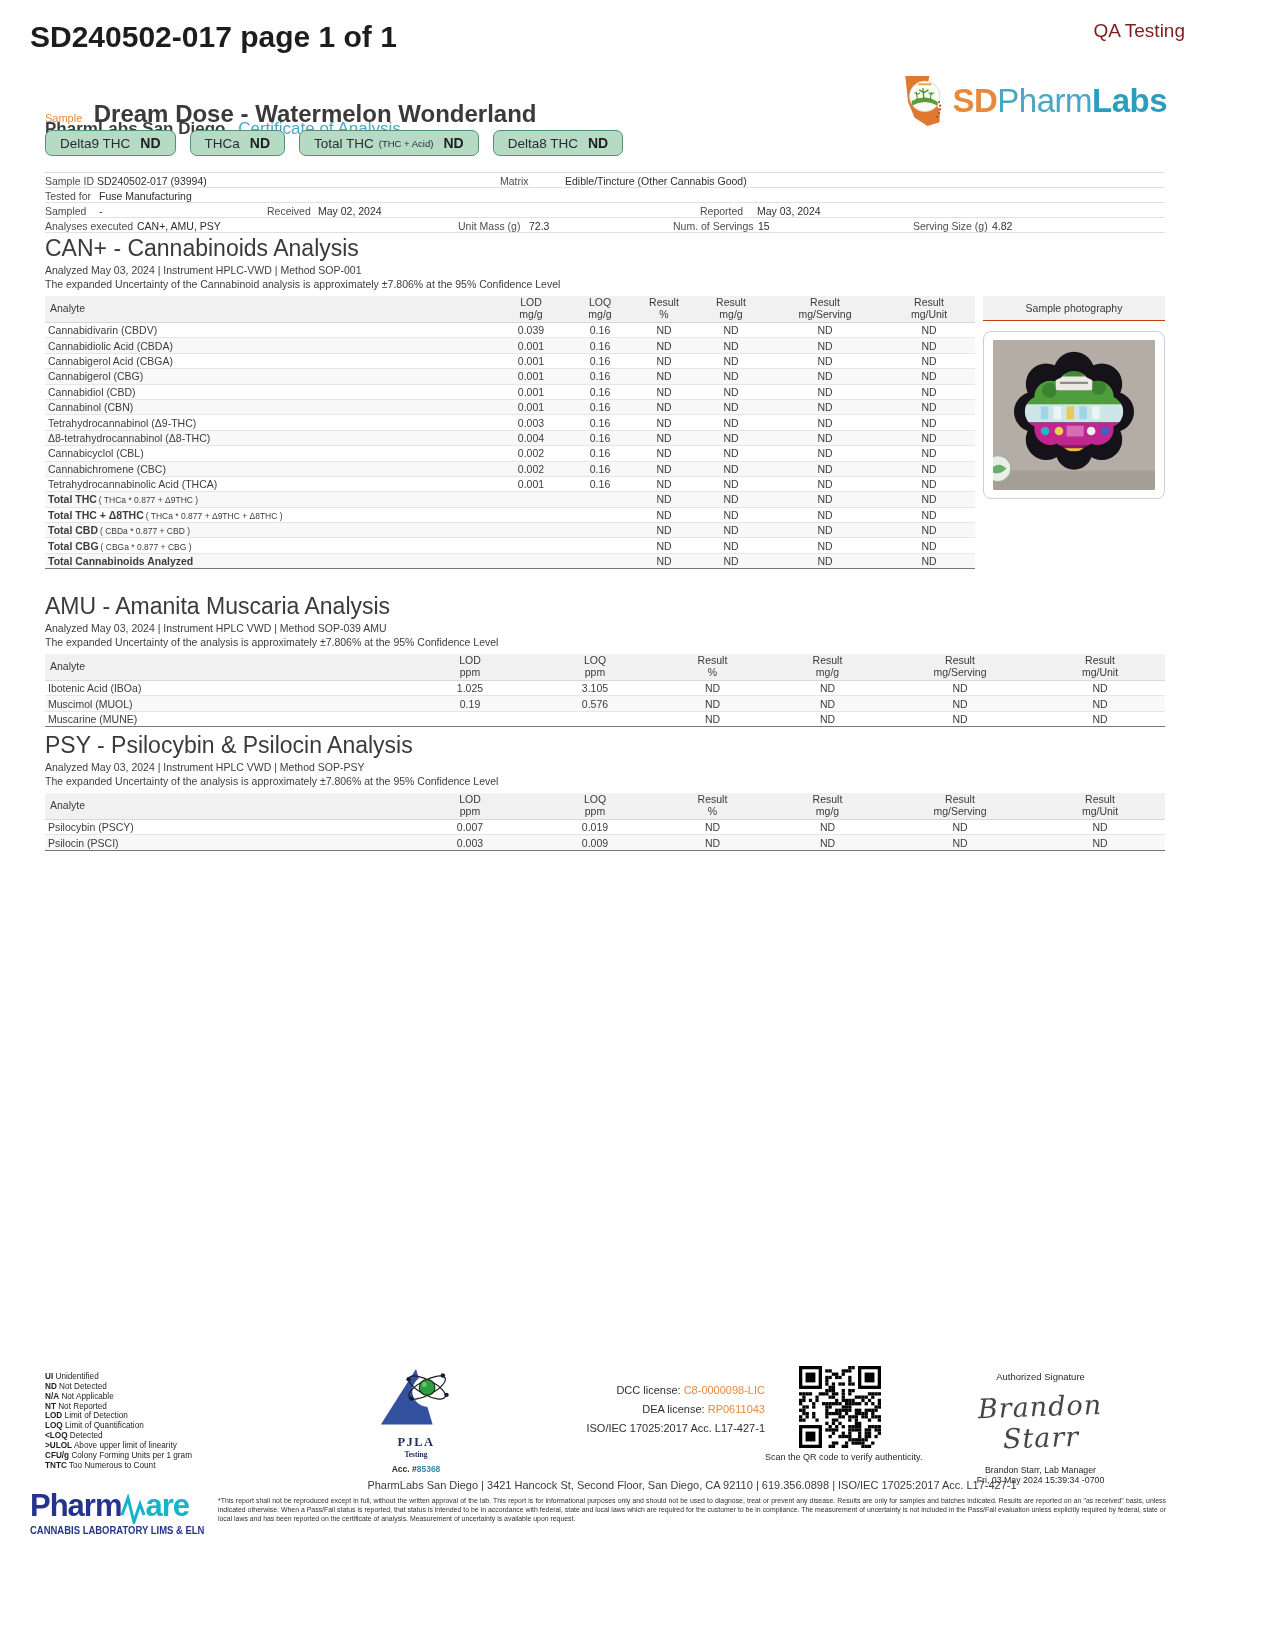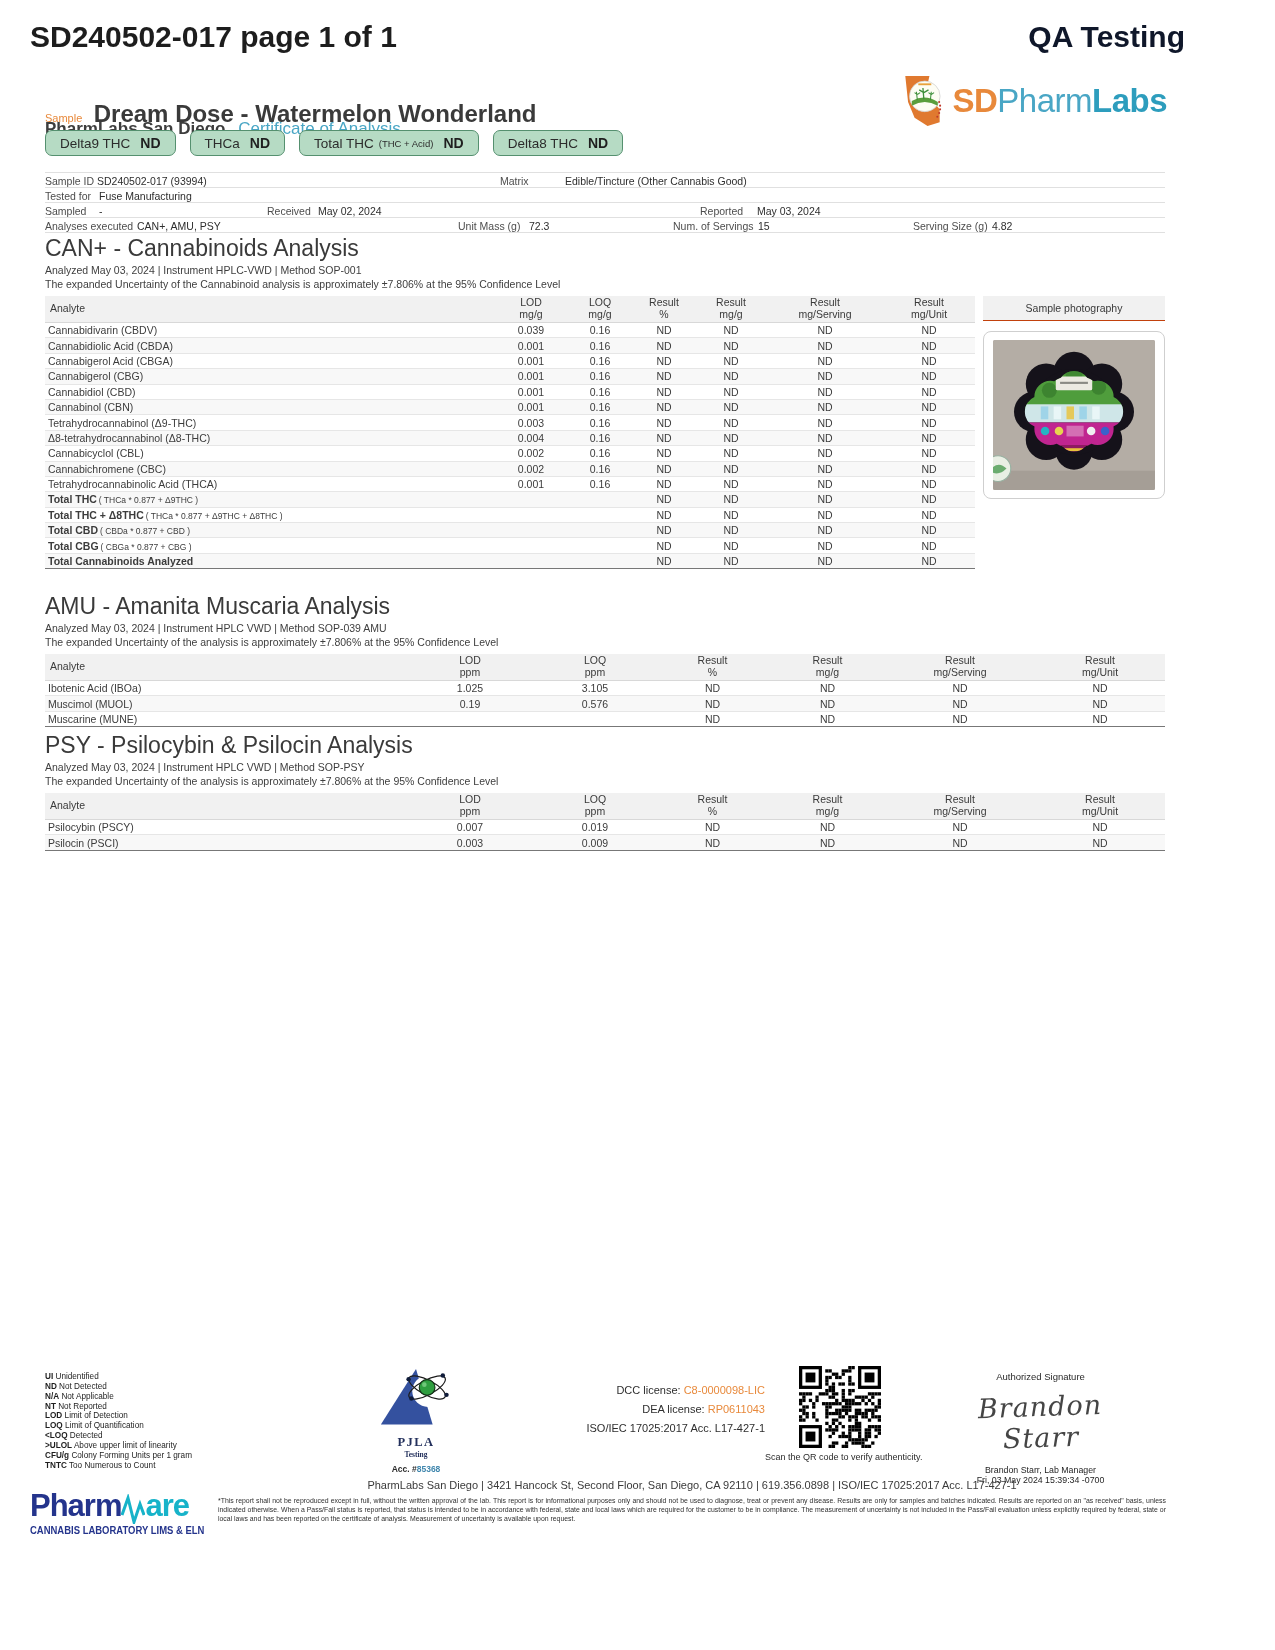--- a/index.html
+++ b/index.html
@@ -3,21 +3,21 @@
 <meta charset="utf-8">
 <style>
   html,body{margin:0;padding:0;background:#fff;}
   .page{position:relative;width:1275px;height:1650px;background:#fff;
         font-family:"Liberation Sans",sans-serif;color:#333;overflow:hidden;}
 
   
   #top-row{position:absolute;top:20px;left:30px;right:90px;display:flex;
            justify-content:space-between;align-items:flex-start;}
   .doc-id{font-size:30px;font-weight:700;color:#1d1d1d;}
-  .qa{font-size:30px;font-weight:700;color:#0f172a;}
+  .qa{font-size:19px;font-weight:400;color:#7f1d1d;}
 
   #lab-row{position:absolute;top:74px;left:45px;font-size:17px;margin-top:45px;}
   .lab-name{font-weight:700;color:#3d3d3d;}
   .coa{color:var(--teal,#49a6c5);margin-left:8px;}
 
   #sd-logo{position:absolute;top:74px;right:108px;display:flex;align-items:center;}
   #sd-logo .wordmark{font-size:33px;letter-spacing:-.5px;margin-left:4px;}
   #sd-logo .sd{color:var(--orange,#e0792f);font-weight:700;}
   #sd-logo .pharm{color:#49a6c5;font-weight:400;}
   #sd-logo .labs{color:#2d9dbd;font-weight:700;}

